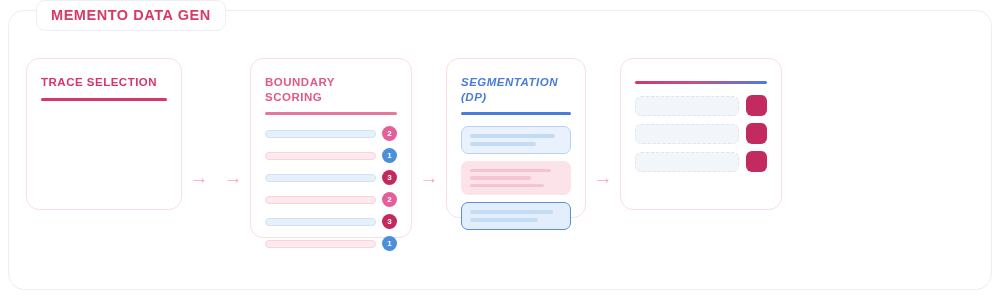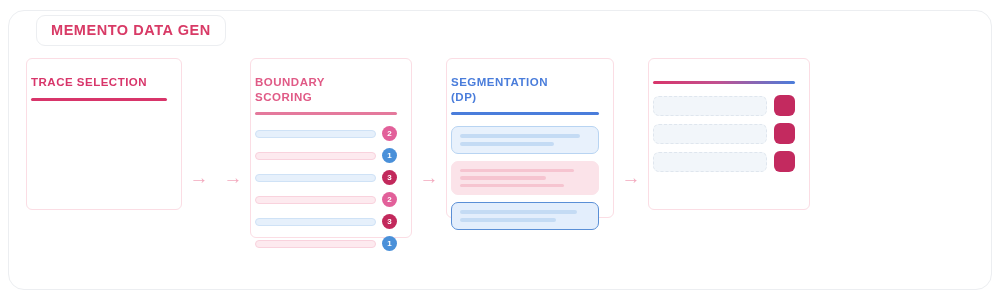--- a/index.html
+++ b/index.html
@@ -31,21 +31,21 @@
     height: 280px;
     box-sizing: border-box;
     border: 1.6px solid #eceef1;
     border-radius: 16px;
     background: #ffffff;
   }
 
   .frame-title {
     position: absolute;
     left: 36px;
-    top: 15px;
+    top: 0;
     padding: 6px 14px 7px 14px;
     background: #ffffff;
     border: 1.6px solid #eceef1;
     border-radius: 9px;
     font-size: 14.5px;
     font-weight: bold;
     letter-spacing: 0.55px;
     color: #d83a66;
     z-index: 6;
     white-space: nowrap;
@@ -72,27 +72,27 @@
     margin-top: 110px;
     user-select: none;
   }
 
   
   .card {
     flex: 0 0 auto;
     box-sizing: border-box;
     background: #ffffff;
     border: 1.4px solid #fbdde4;
-    border-radius: 6px;
-    padding: 14px 14px 14px 4px;
+    border-radius: 13px;
+    padding: 14px 14px 14px 14px;
   }
   .card-trace      { width: 156px; height: 152px; }
   .card-split      { width: 158px; height: 158px; }
   .card-boundary   { width: 162px; height: 180px; }
-  .card-segment    { width: 168px; height: 160px; }
+  .card-segment    { width: 140px; height: 160px; font-style: italic; }
   .card-compress   { width: 162px; height: 152px; }
 
   .card-title {
     font-size: 11.5px;
     font-weight: bold;
     letter-spacing: 0.5px;
     line-height: 1.28;
     margin: 2px 0 0 0;
     white-space: pre-line;
   }

